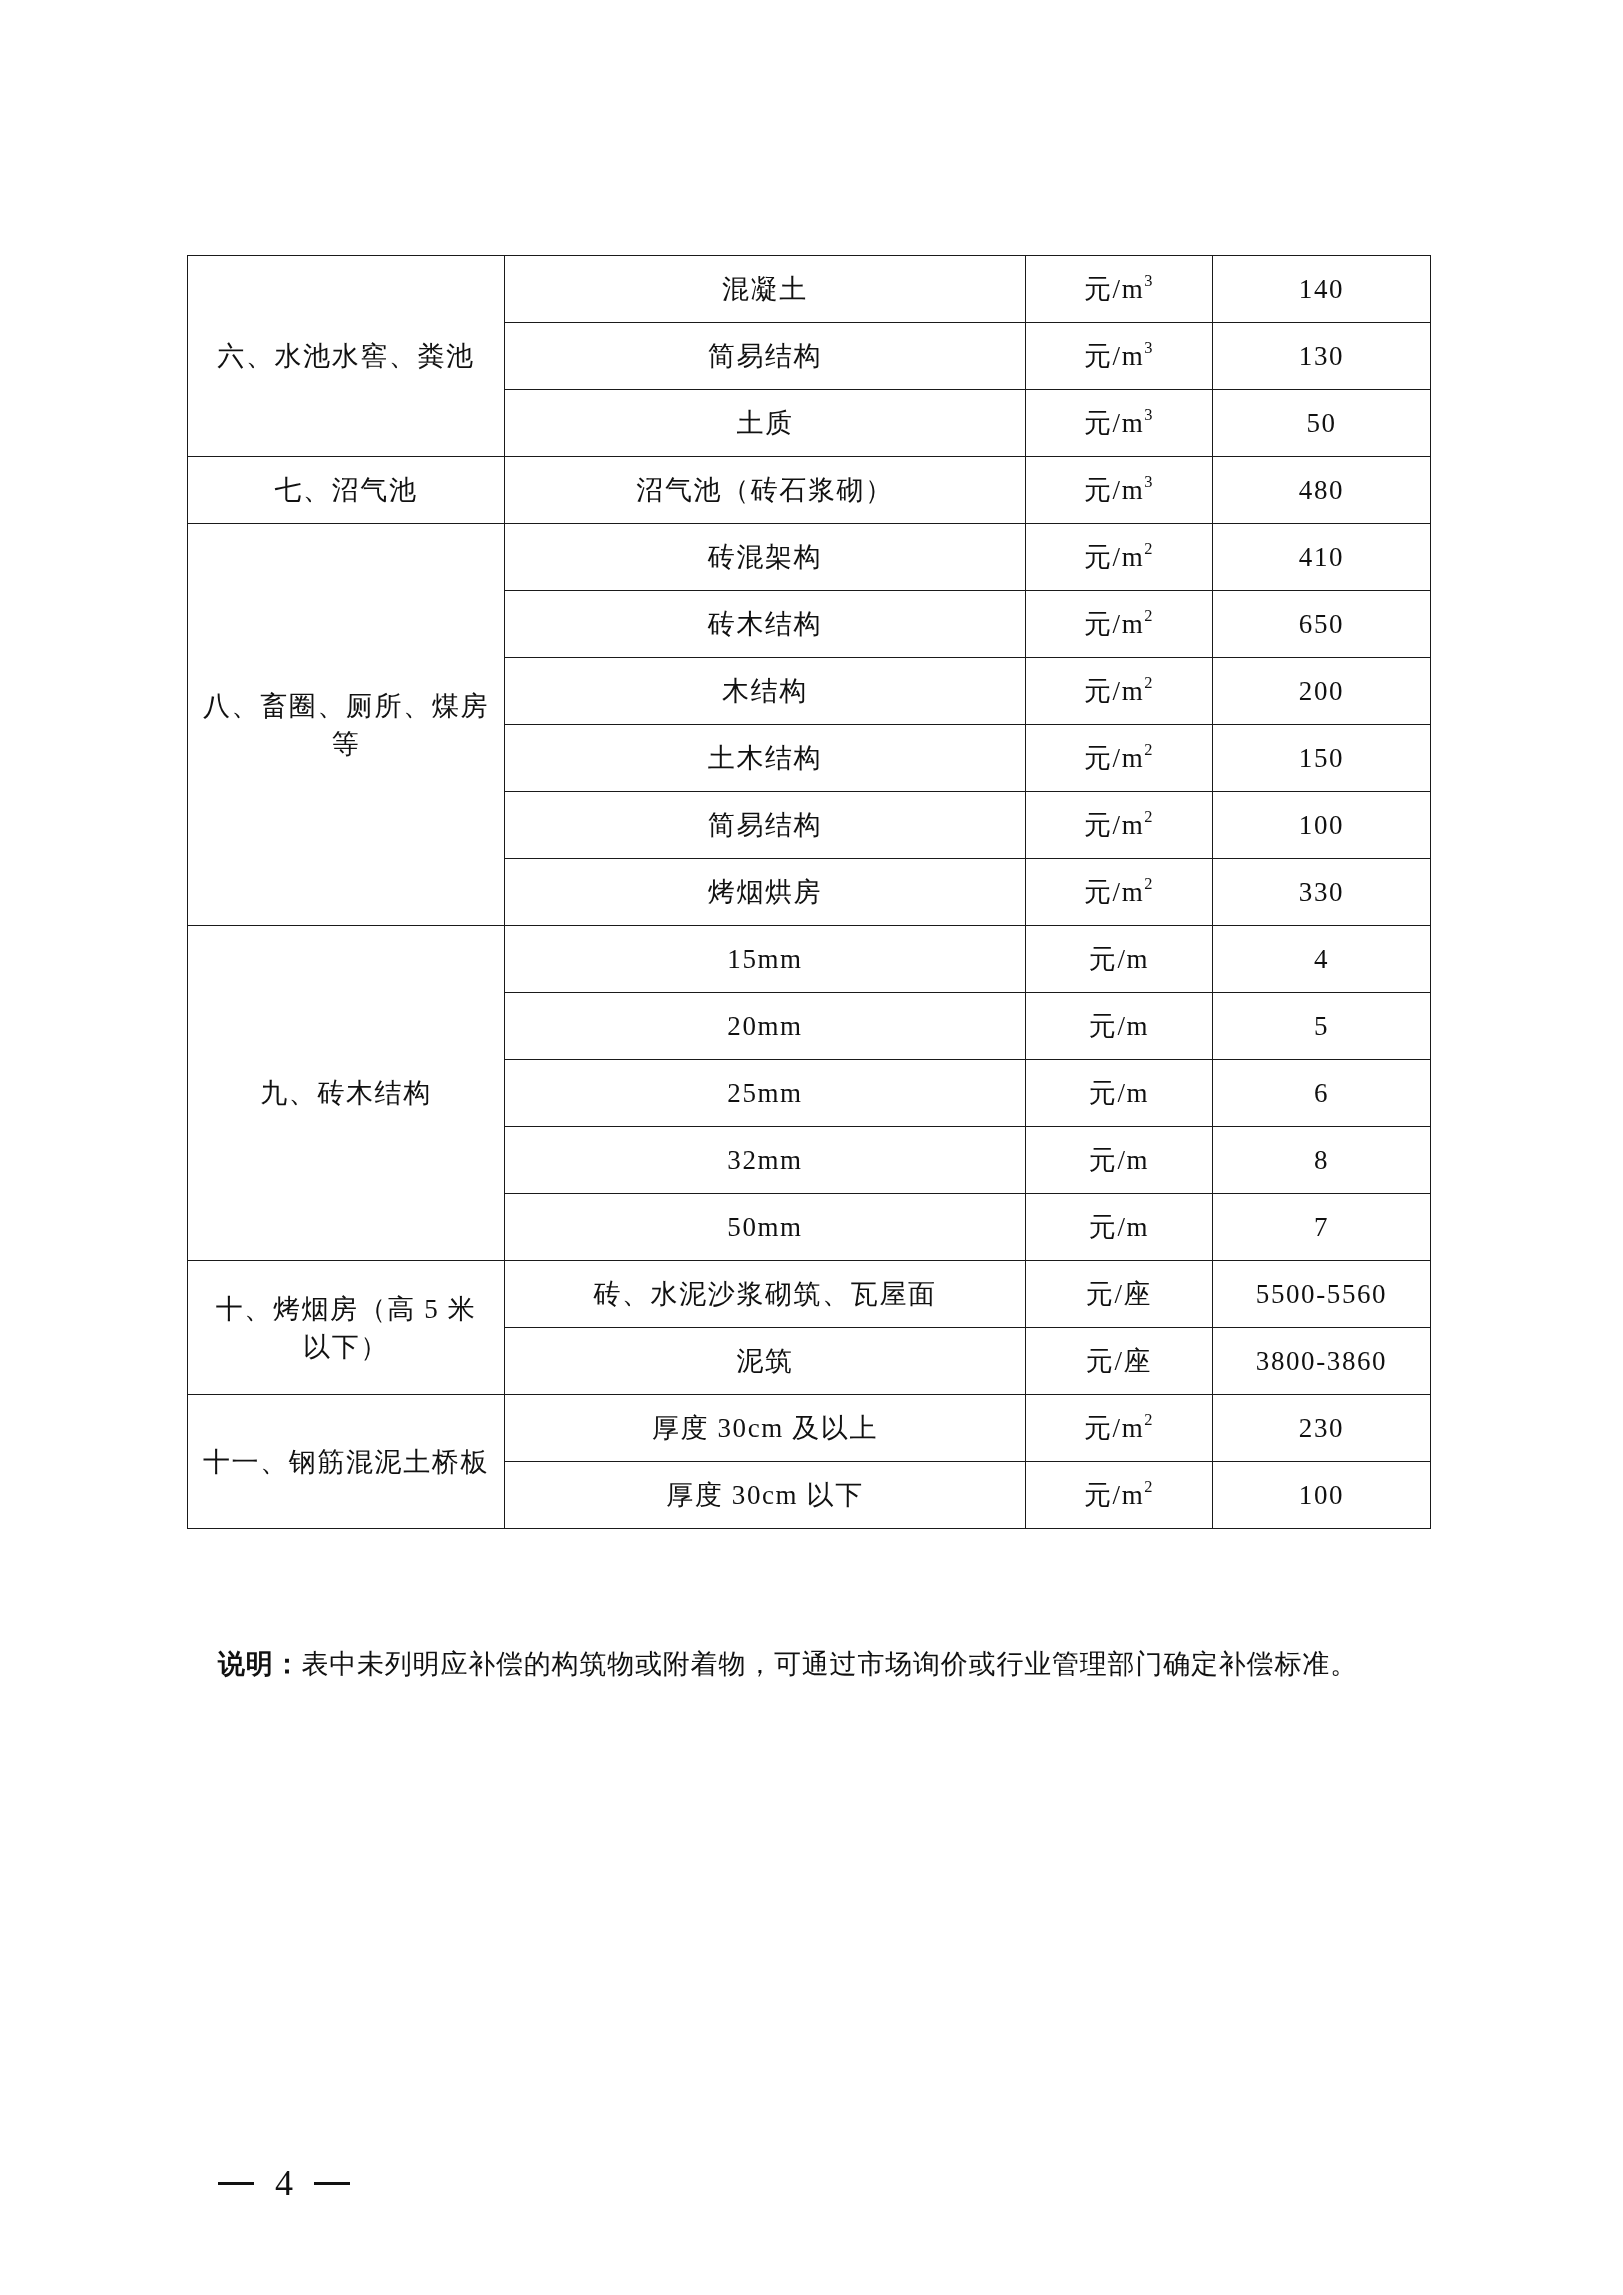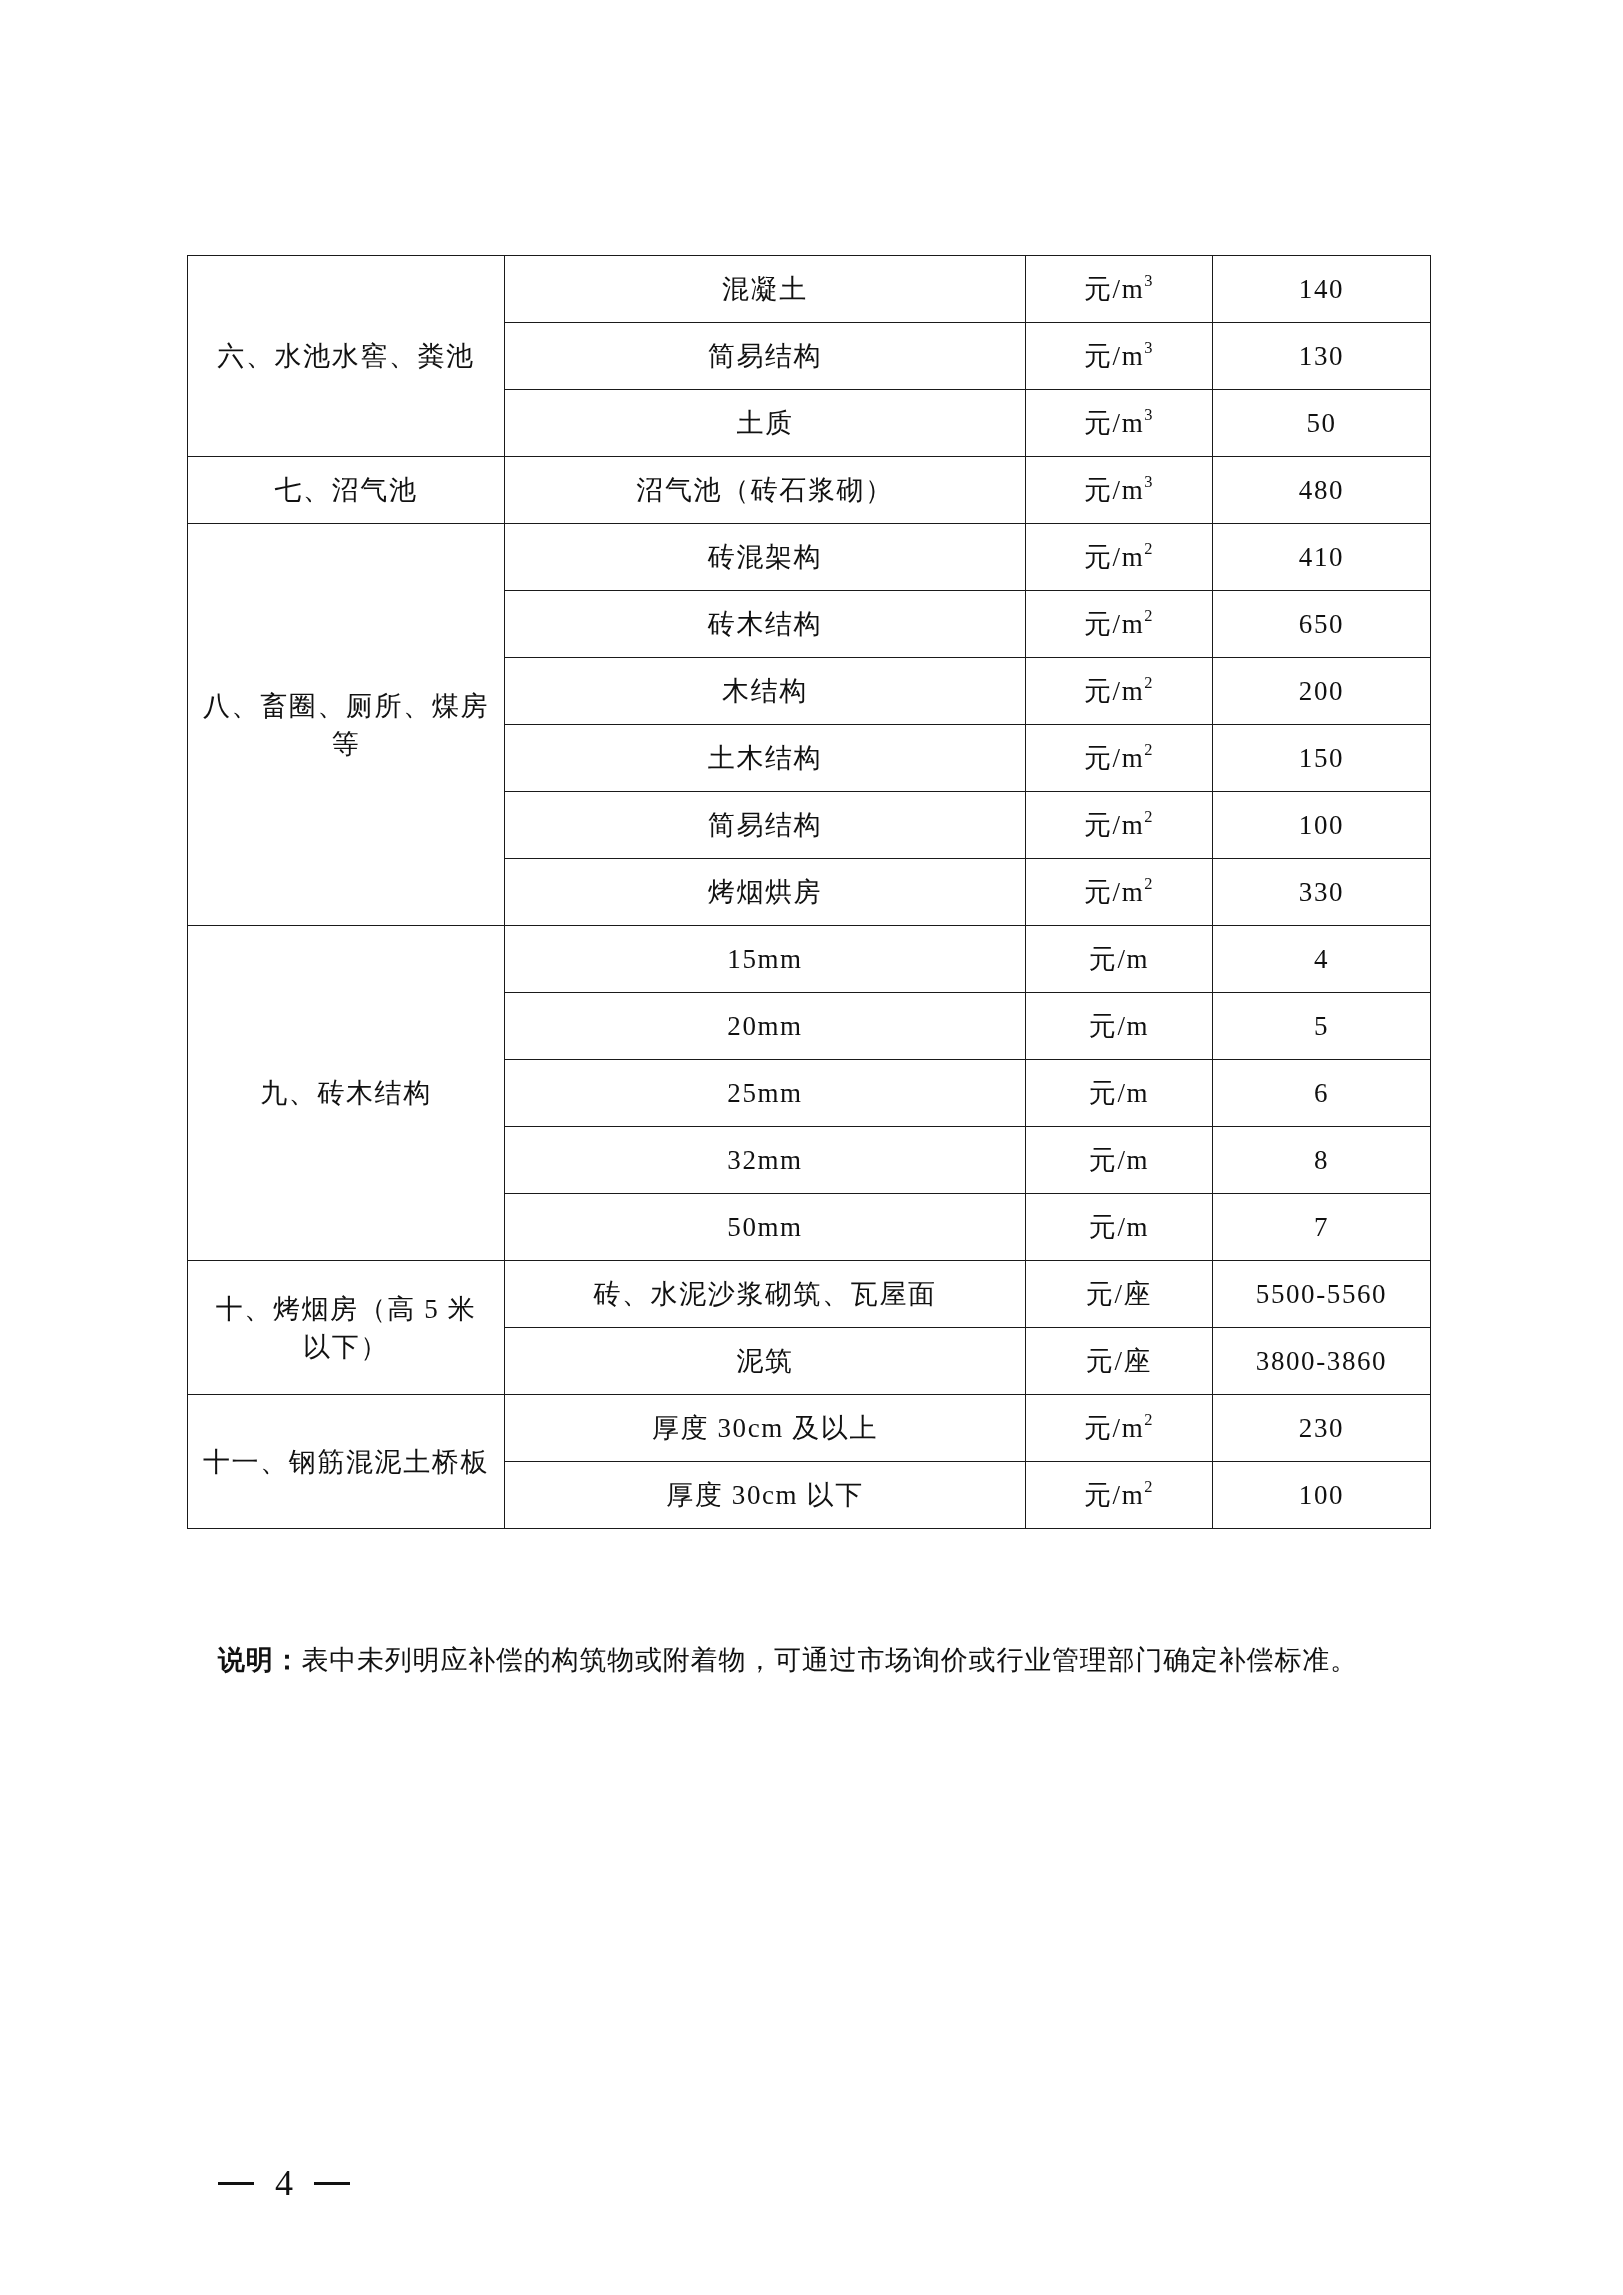--- a/index.html
+++ b/index.html
@@ -31,21 +31,21 @@
   col.c3 { width: 187px; }
   col.c4 { width: 218px; }
 
   td.cat { padding: 0 11.5px !important; letter-spacing: 3.3px; }
   td.cat span { display: block; font-family: Liberation Serif, serif; }
   td.unit, td.price { letter-spacing: 0; font-family: Liberation Serif, serif; }
   sup { font-size: 16.4px; line-height: 0; position: relative; top: -1.6px; }
 
   .note {
     position: absolute; left: 218px; top: 1646px;
-    font-size: 27px; line-height: 28px; letter-spacing: 0.8px;
+    font-size: 27px; line-height: 36px; letter-spacing: 0.8px;
     white-space: nowrap;
   }
   .note .note-label {
     font-family: "DejaVu Sans", "Liberation Sans", sans-serif;
     font-weight: bold;
   }
 
   .page-number {
     position: absolute; left: 218px; top: 2163px;
     display: flex; align-items: center; gap: 21px;

